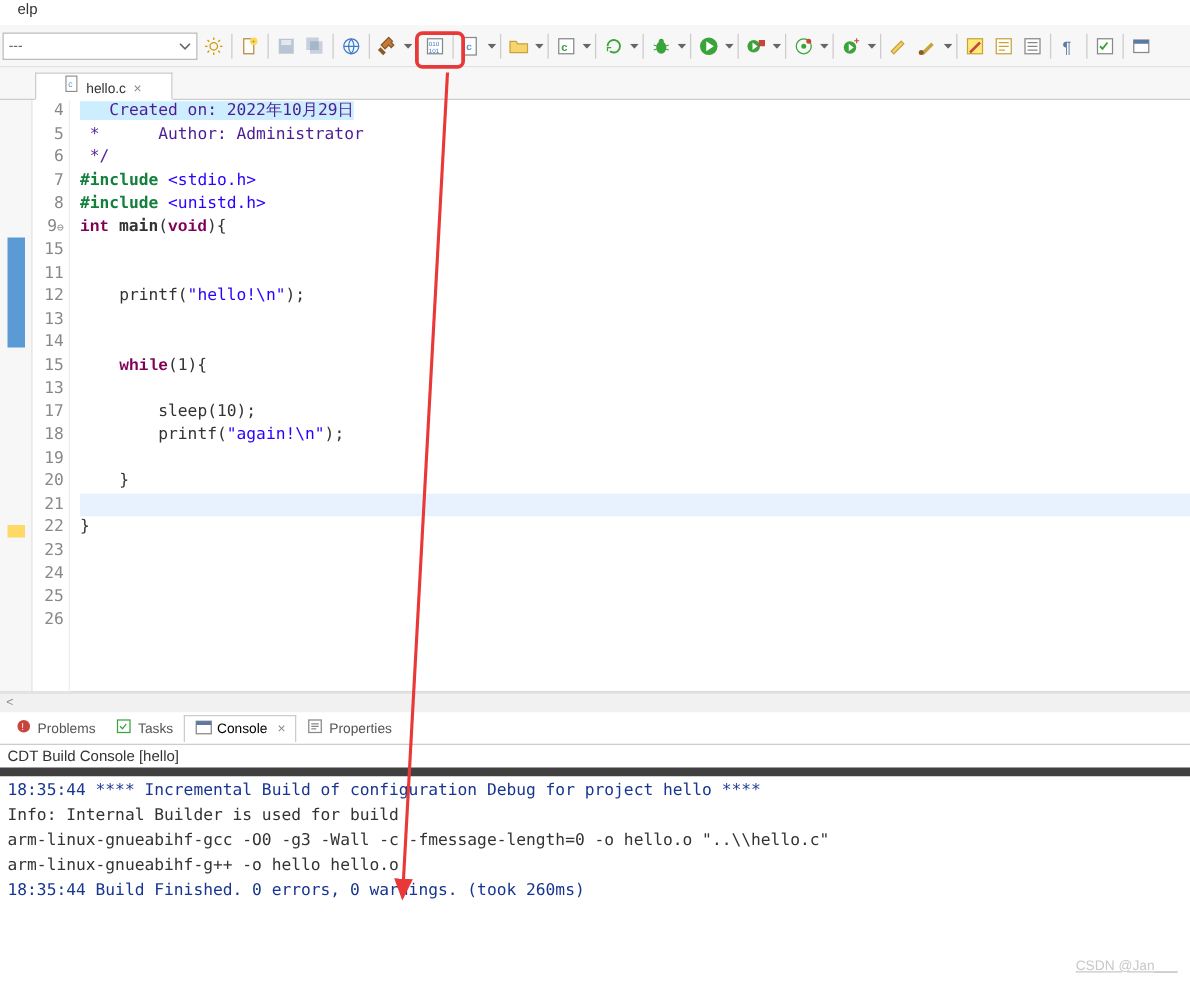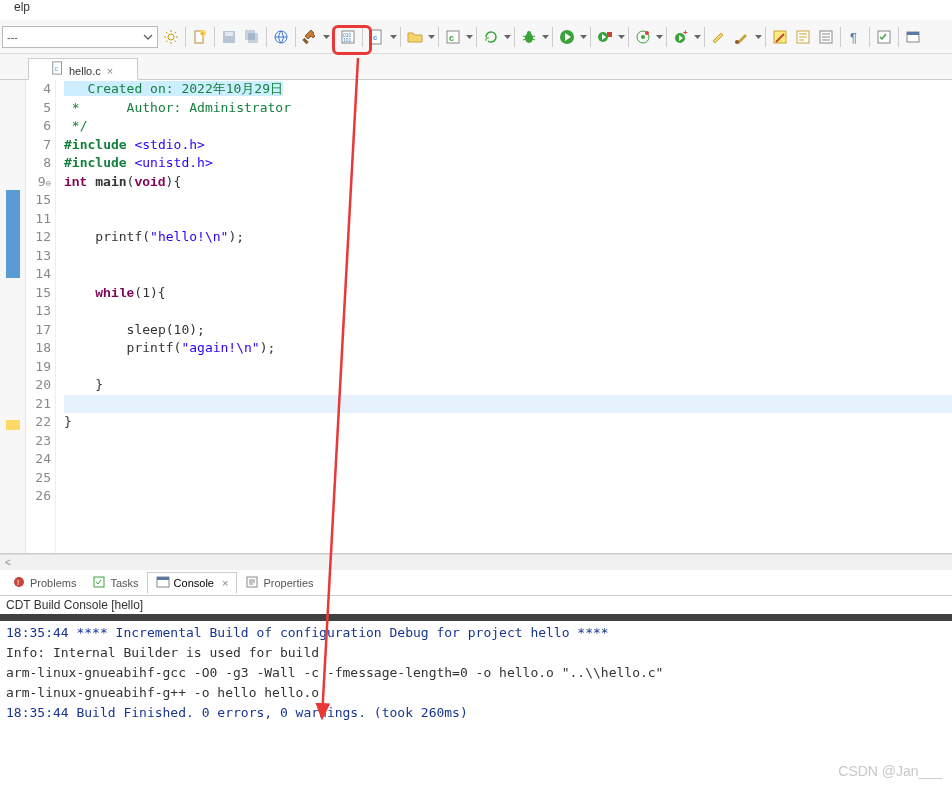--- a/index.html
+++ b/index.html
@@ -21,33 +21,33 @@
   .overview-ruler { width: 26px; background: #f7f7f7; border-right: 1px solid #e5e5e5; position:relative; }
   .ov-blue { position:absolute; left:6px; width:14px; height:88px; top:110px; background:#5a9bd5; }
   .ov-yellow { position:absolute; left:6px; width:14px; height:10px; top:340px; background:#ffd966; }
   .gutter { width: 30px; background: #fff; border-right: 1px solid #eee; text-align: right; padding-right: 4px; font-family: Consolas, monospace; font-size: 13px; color: #888; user-select:none; }
   .code { flex: 1; font-family: Consolas, monospace; font-size: 13px; line-height: 18.5px; white-space: pre; padding-left: 8px; overflow:hidden; position:relative; }
   .gutter .ln { height: 18.5px; line-height:18.5px; }
   .code .ln { height: 18.5px; }
   .k-pp { color: #15803d; font-weight: bold; }
   .k-kw { color: #7f0055; font-weight: bold; font-family: Liberation Mono, monospace; }
   .k-str { color: #2a00ff; }
-  .k-cmt { color: #15803d; }
+  .k-cmt { color: #4c1d95; }
   .k-cmt-hl { background:#cceeff; }
   .hl-line { background: #e8f2fe; }
   .scroll-h { height: 16px; background: #f1f1f1; border-top:1px solid #ddd; display:flex; align-items:center; }
   .scroll-h .larrow, .scroll-h .rarrow { width:16px;text-align:center;color:#888;font-size:10px; }
   .bottom-tabs { display:flex; align-items:center; height:26px; border-bottom:1px solid #ccc; padding-left:4px; gap:0; background:#fff; }
   .btab { display:flex; align-items:center; gap:4px; padding:2px 8px; height:22px; font-size:11px; color:#555; cursor:pointer; }
   .btab.active { background:#fff; border:1px solid #ccc; border-bottom:1px solid #fff; margin-bottom:-1px; color:#000; }
   .btab svg{width:14px;height:14px;}
   .console-hdr { padding:2px 6px; font-size:12px; color:#333; border-bottom:7px solid #404040; }
   .console-body { font-family: Consolas, monospace; font-size: 13px; line-height: 20px; padding: 2px 6px; white-space: pre; overflow:hidden; }
   .c-blue { color:#183691; }
-  .watermark { position:absolute; right:10px; bottom:10px; color:#c8c8c8; font-size:14px; font-family:sans-serif; }
+  .watermark { position:absolute; right:10px; bottom:10px; color:#c8c8c8; font-size:11px; font-family:sans-serif;text-decoration:underline; }
   .hammer-highlight { position:absolute; left:332px; top:25px; width:40px; height:30px; border:3px solid #e83838; border-radius:6px; pointer-events:none; z-index:50;}
   .arrow-svg { position:absolute; left:0; top:0; pointer-events:none; z-index:49; }
 </style>
 </head>
 <body>
 
 <div class="menu-frag">elp</div>
 
 <div class="toolbar">
   <div class="combo">

